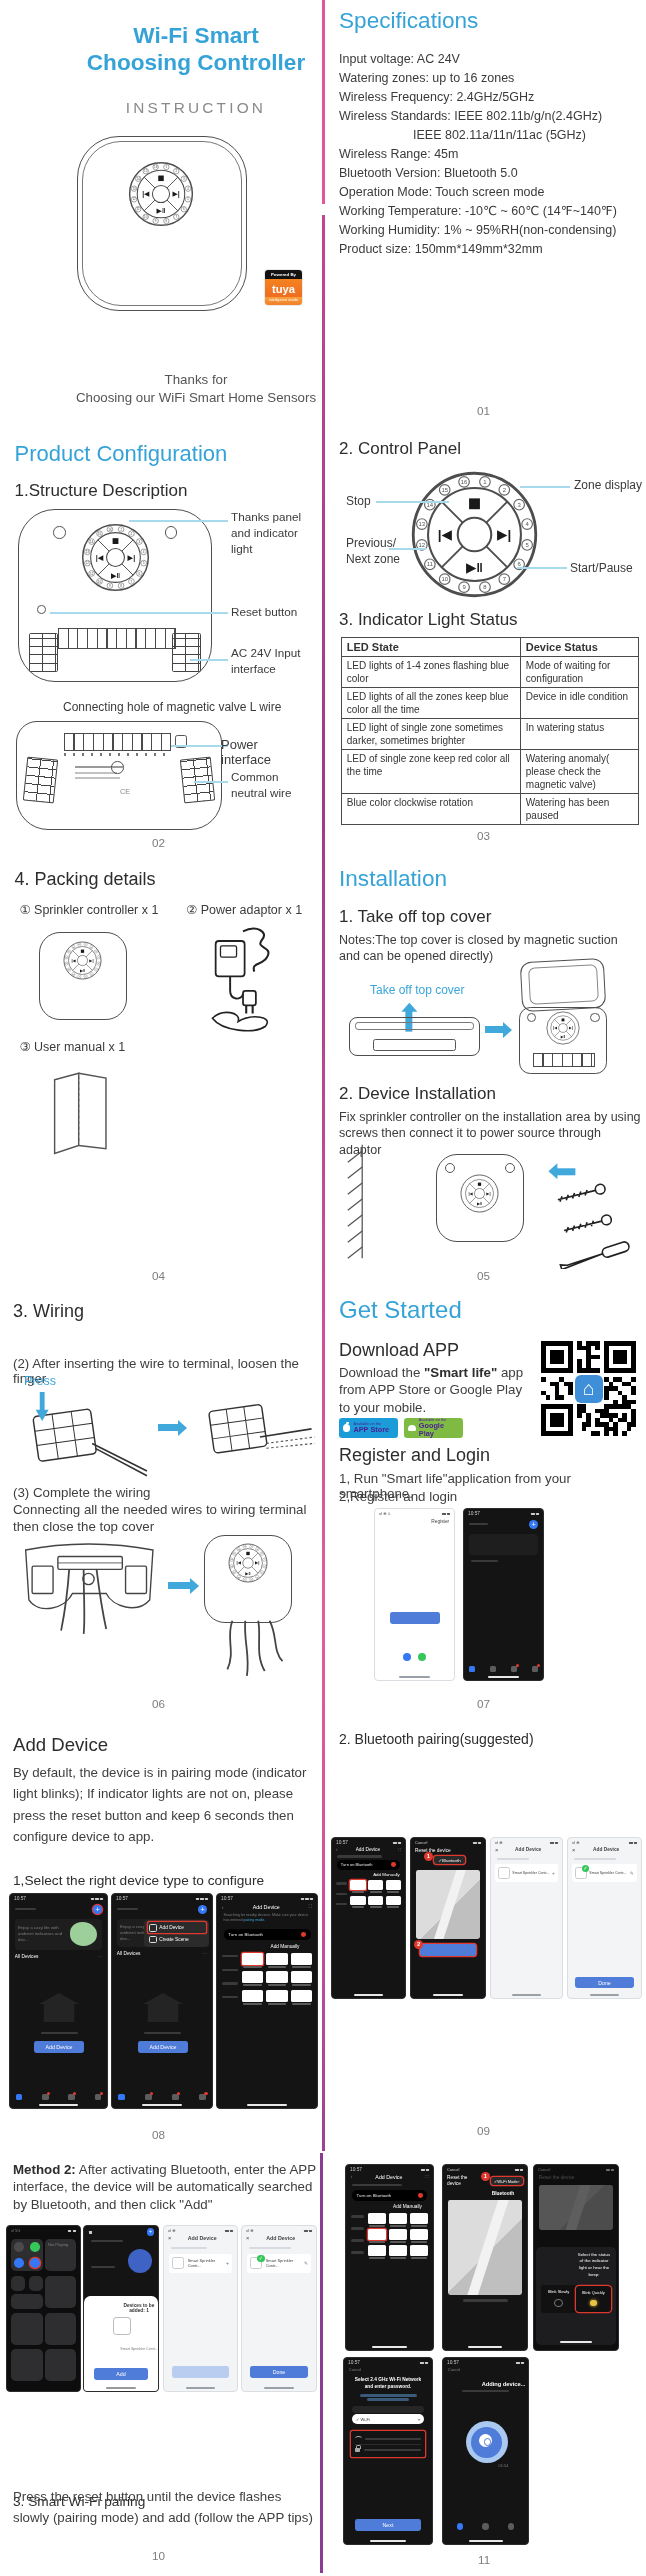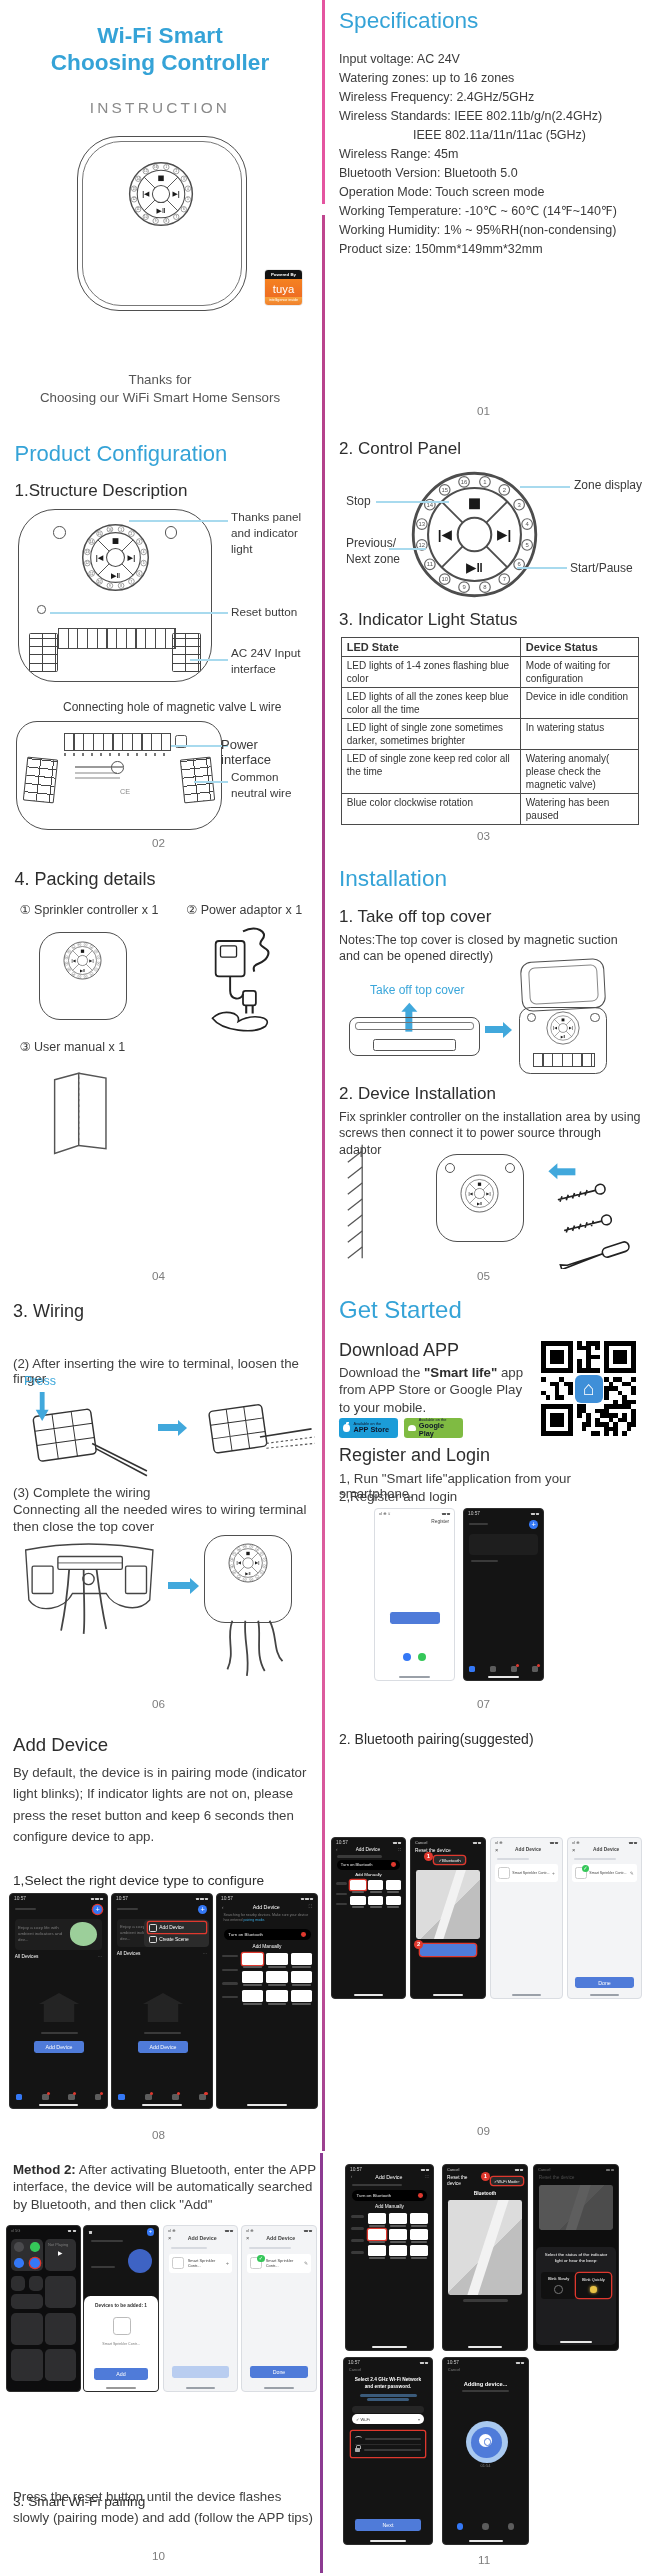--- a/index.html
+++ b/index.html
@@ -1,19 +1,19 @@
 <!DOCTYPE html>
 <html style="font-size:13px"><head>
 <meta charset="utf-8">
 <style>
   html,body{margin:0;padding:0;background:#fff;}
   .canvas{position:relative;width:646px;height:2576px;background:#fff;overflow:hidden;
           font-family:"Liberation Sans","DejaVu Sans",sans-serif;color:#3b3b3b;}
   .abs{position:absolute;}
-  .ctr{text-align:center;}
+  .ctr{text-align:center;padding-left:36px;}
   .h-blue{color:#35a3d7;font-weight:500;}
   .h-bold{color:#2d2d2d;font-weight:400;}
   .body15{font-size:12.5px;color:#3b3b3b;}
   .body16{font-size:13.3px;color:#3f3f3f;}
   .gray{color:#8a8a8a;}
   .pg{position:absolute;font-size:11.7px;color:#7d7d7d;}
   .cl{position:absolute;background:#a8daee;height:1.6px;}
   .lblue{color:#3aa6da;}
   
   .div-seg{position:absolute;width:3.2px;}
@@ -32,24 +32,24 @@
              border-top:8px solid transparent;border-bottom:8px solid transparent;}
   .arr.up{transform:rotate(-90deg);transform-origin:left center;}
   .arr.left{transform:rotate(180deg);}
   
   table.ils{border-collapse:collapse;width:297px;font-size:10px;color:#333;table-layout:fixed;}
   table.ils th,table.ils td{border:1.1px solid #4a4a4a;padding:1.6px 4.8px 2.4px;text-align:left;vertical-align:top;line-height:1.3;}
   table.ils th{font-size:11px;}
   
   .tuya{position:absolute;width:37px;border-radius:3.2px;overflow:hidden;box-shadow:0 0 0 0.8px #e6e6e6;background:#fff;}
   .tuya-top{background:#121212;color:#fff;font-size:4.4px;font-weight:700;text-align:center;padding:2px 0;}
-  .tuya-mid{background:linear-gradient(#f58220,#ee6d23);color:#fff;font-size:11.3px;font-weight:400;text-align:center;padding:4px 0 2.4px;}
+  .tuya-mid{background:linear-gradient(#f58220,#ee6d23);color:#fff;font-size:11.3px;font-weight:700;text-align:center;padding:4px 0 2.4px;}
   .tuya-bot{background:linear-gradient(#f9a13b,#ef7f2c);color:#fff;font-size:3.7px;text-align:center;padding:0.8px 0 2px;line-height:1.3;}
   
-  .badge{position:absolute;width:59px;height:20px;border-radius:3.2px;color:#0f172a;display:flex;align-items:center;padding:0 4px;box-sizing:border-box;}
+  .badge{position:absolute;width:59px;height:20px;border-radius:3.2px;color:#4c1d95;display:flex;align-items:center;padding:0 4px;box-sizing:border-box;}
   .badge .txts{line-height:1.1;}
   .badge .s1{font-size:3.9px;display:block;}
   .badge .s2{font-size:7.3px;font-weight:700;display:block;}
   .apple{width:7.3px;height:8px;background:#fff;border-radius:50% 50% 46% 46%;margin-right:3.2px;position:relative;}
   .apple:after{content:'';position:absolute;top:-2.4px;left:3.2px;width:2.4px;height:2.4px;background:#fff;border-radius:50% 0;}
   .android{width:8px;height:5.7px;background:#fff;border-radius:4px 4px 1.6px 1.6px;margin-right:3.2px;}
   
   .qr{position:absolute;background:#fff;}
   .qr-ic{position:absolute;background:#3f8fd8;border-radius:22%;color:#fff;display:flex;align-items:center;justify-content:center;}
   

